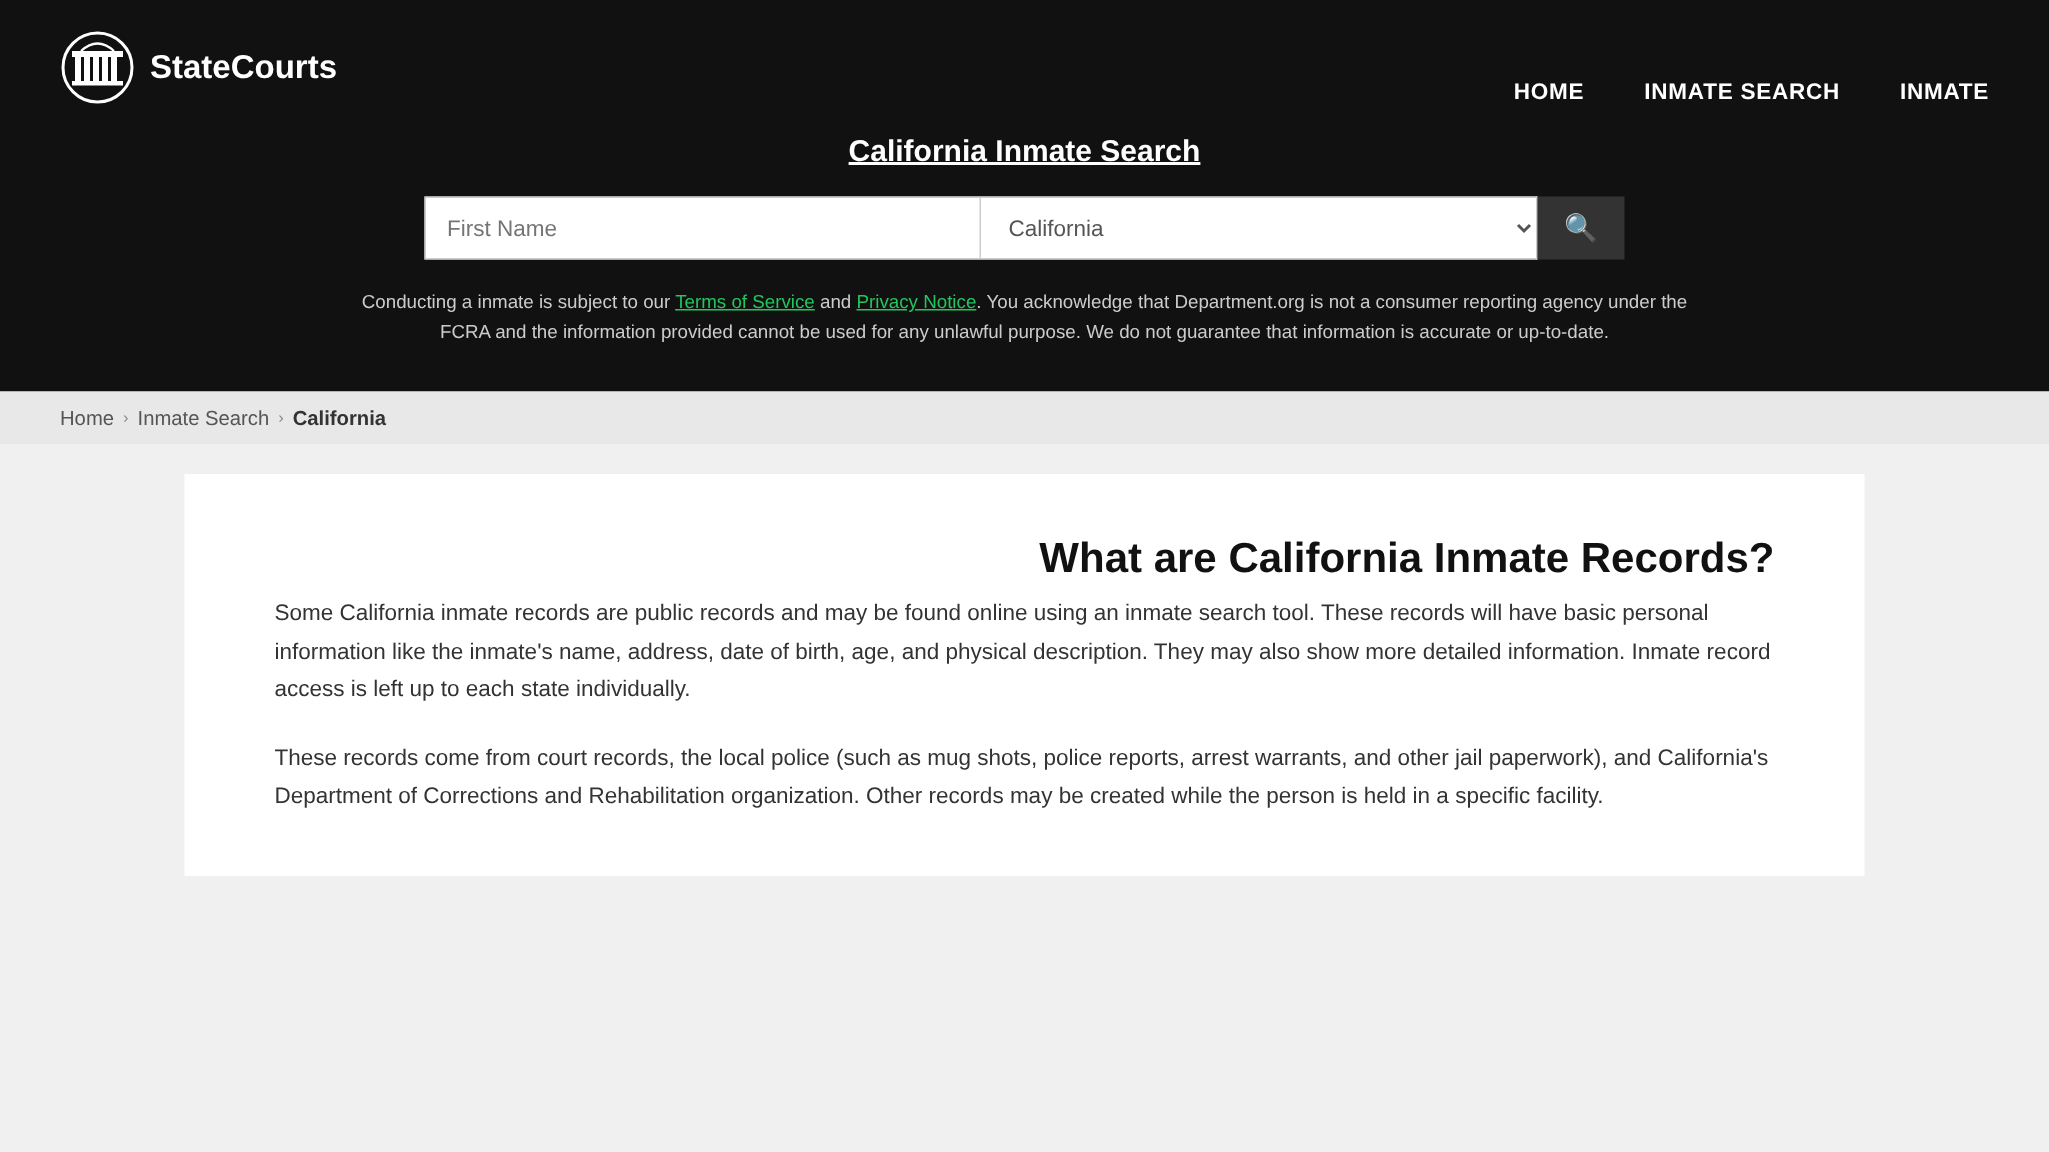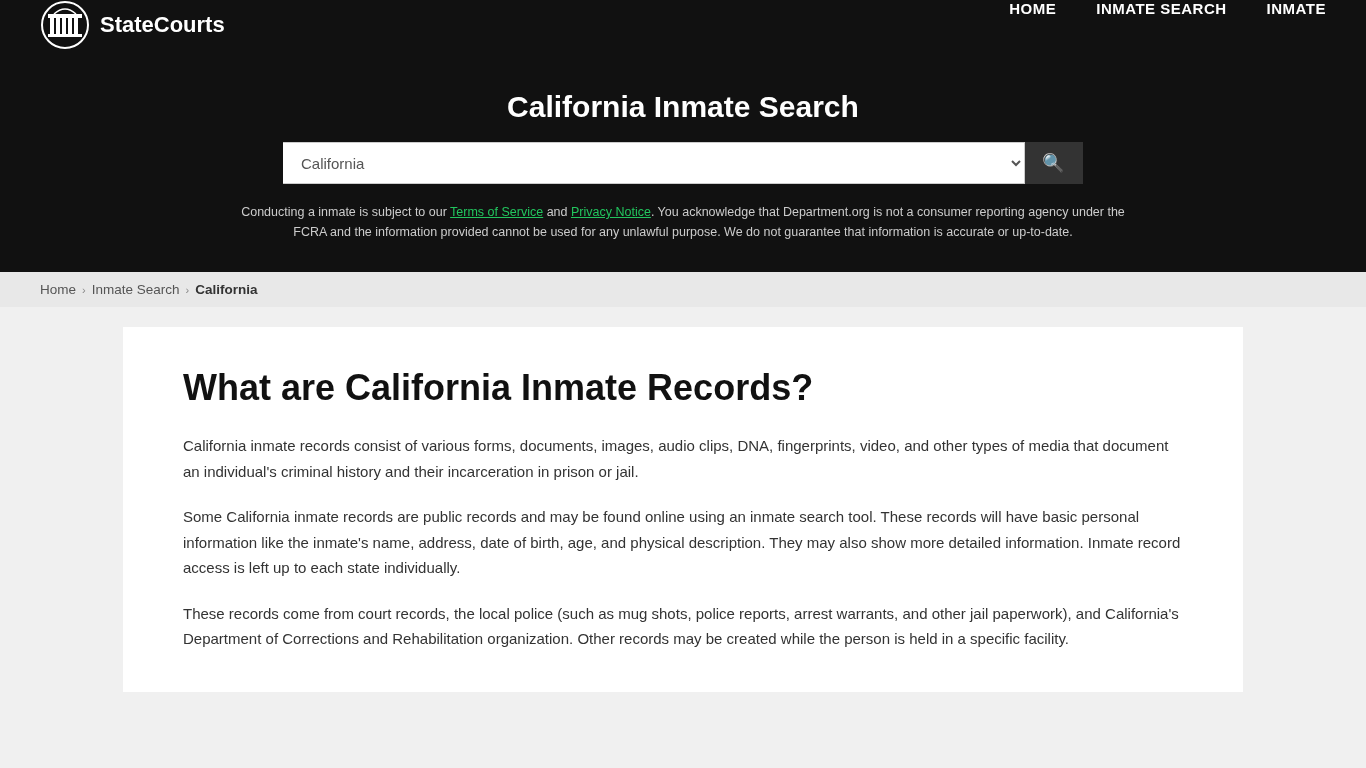--- a/index.html
+++ b/index.html
@@ -3,21 +3,21 @@
   <meta charset="utf-8">
   <style>
     * { box-sizing: border-box; margin: 0; padding: 0; }
     body { font-family: Arial, sans-serif; background: #f0f0f0; color: #333; font-size: 15px; }
 
     
     .header {
       background: #111;
       color: #fff;
       display: flex;
-      align-items: flex-start;
+      align-items: flex-end;
       justify-content: space-between;
       padding: 0 40px;
       min-height: 70px;
     }
     .logo-area {
       display: flex;
       align-items: center;
       gap: 10px;
       text-decoration: none;
       color: #fff;
@@ -46,23 +46,24 @@
     }
 
     
     .hero {
       background: #111;
       padding: 20px 40px 30px;
       text-align: center;
       color: #fff;
     }
     .hero-title {
-      font-size: 30px;
+      font-size: 20px;
       font-weight: bold;
       margin-bottom: 18px;
+      text-decoration: underline;
     }
     .search-bar {
       display: flex;
       justify-content: center;
       align-items: stretch;
       max-width: 800px;
       margin: 0 auto 18px;
     }
     .search-bar input[type="text"] {
       flex: 1;
@@ -138,24 +139,25 @@
       max-width: 1160px;
       margin: 20px auto;
       padding: 0 20px;
     }
     .content-card {
       background: #fff;
       padding: 40px 60px;
       margin-bottom: 20px;
     }
     .content-card h2 {
-      font-size: 36px;
-      font-weight: bold;
-      margin-bottom: 24px;
+      font-size: 28px;
+      font-weight: bold;
+      margin-bottom: 8px;
       color: #111;
+      text-align: right;
     }
     .content-card p {
       font-size: 15px;
       color: #333;
       line-height: 1.7;
       margin-bottom: 20px;
     }
     .content-card p:last-child { margin-bottom: 0; }
 
     
@@ -189,20 +191,21 @@
   <nav class="nav-links">
     <a class="nav-link" href="#">HOME</a>
     <a class="nav-link" href="#">INMATE SEARCH</a>
     <a class="nav-link" href="#">INMATE</a>
   </nav>
 </header>
 
 <section class="hero">
   <h1 class="hero-title">California Inmate Search</h1>
   <div class="search-bar">
+    <input type="text" placeholder="First Name" style="">
     <select>
       <option>Select State</option>
       <option>Alabama</option>
       <option>Alaska</option>
       <option>Arizona</option>
       <option>Arkansas</option>
       <option selected="">California</option>
       <option>Colorado</option>
       <option>Connecticut</option>
       <option>Delaware</option>
@@ -222,17 +225,16 @@
   <a href="#">Home</a>
   <span class="chevron">›</span>
   <a href="#">Inmate Search</a>
   <span class="chevron">›</span>
   <span class="current">California</span>
 </nav>
 
 <main class="main-content">
   <article class="content-card">
     <h2>What are California Inmate Records?</h2>
-    <p>California inmate records consist of various forms, documents, images, audio clips, DNA, fingerprints, video, and other types of media that document an individual's criminal history and their incarceration in prison or jail.</p>
     <p>Some California inmate records are public records and may be found online using an inmate search tool. These records will have basic personal information like the inmate's name, address, date of birth, age, and physical description. They may also show more detailed information. Inmate record access is left up to each state individually.</p>
     <p>These records come from court records, the local police (such as mug shots, police reports, arrest warrants, and other jail paperwork), and California's Department of Corrections and Rehabilitation organization. Other records may be created while the person is held in a specific facility.</p>
   </article>
 </main>
 
 </body></html>

